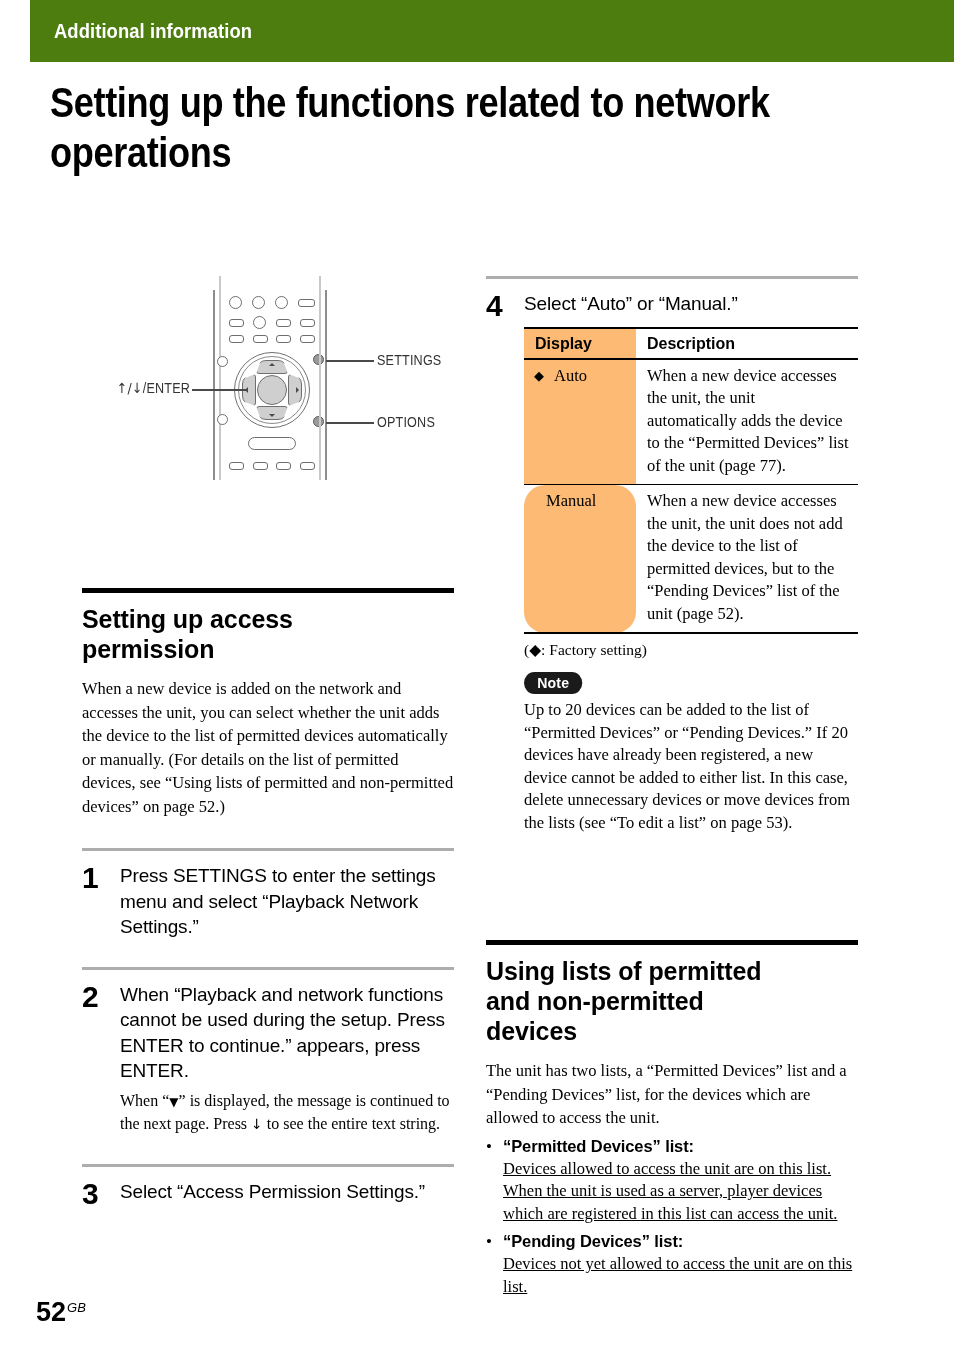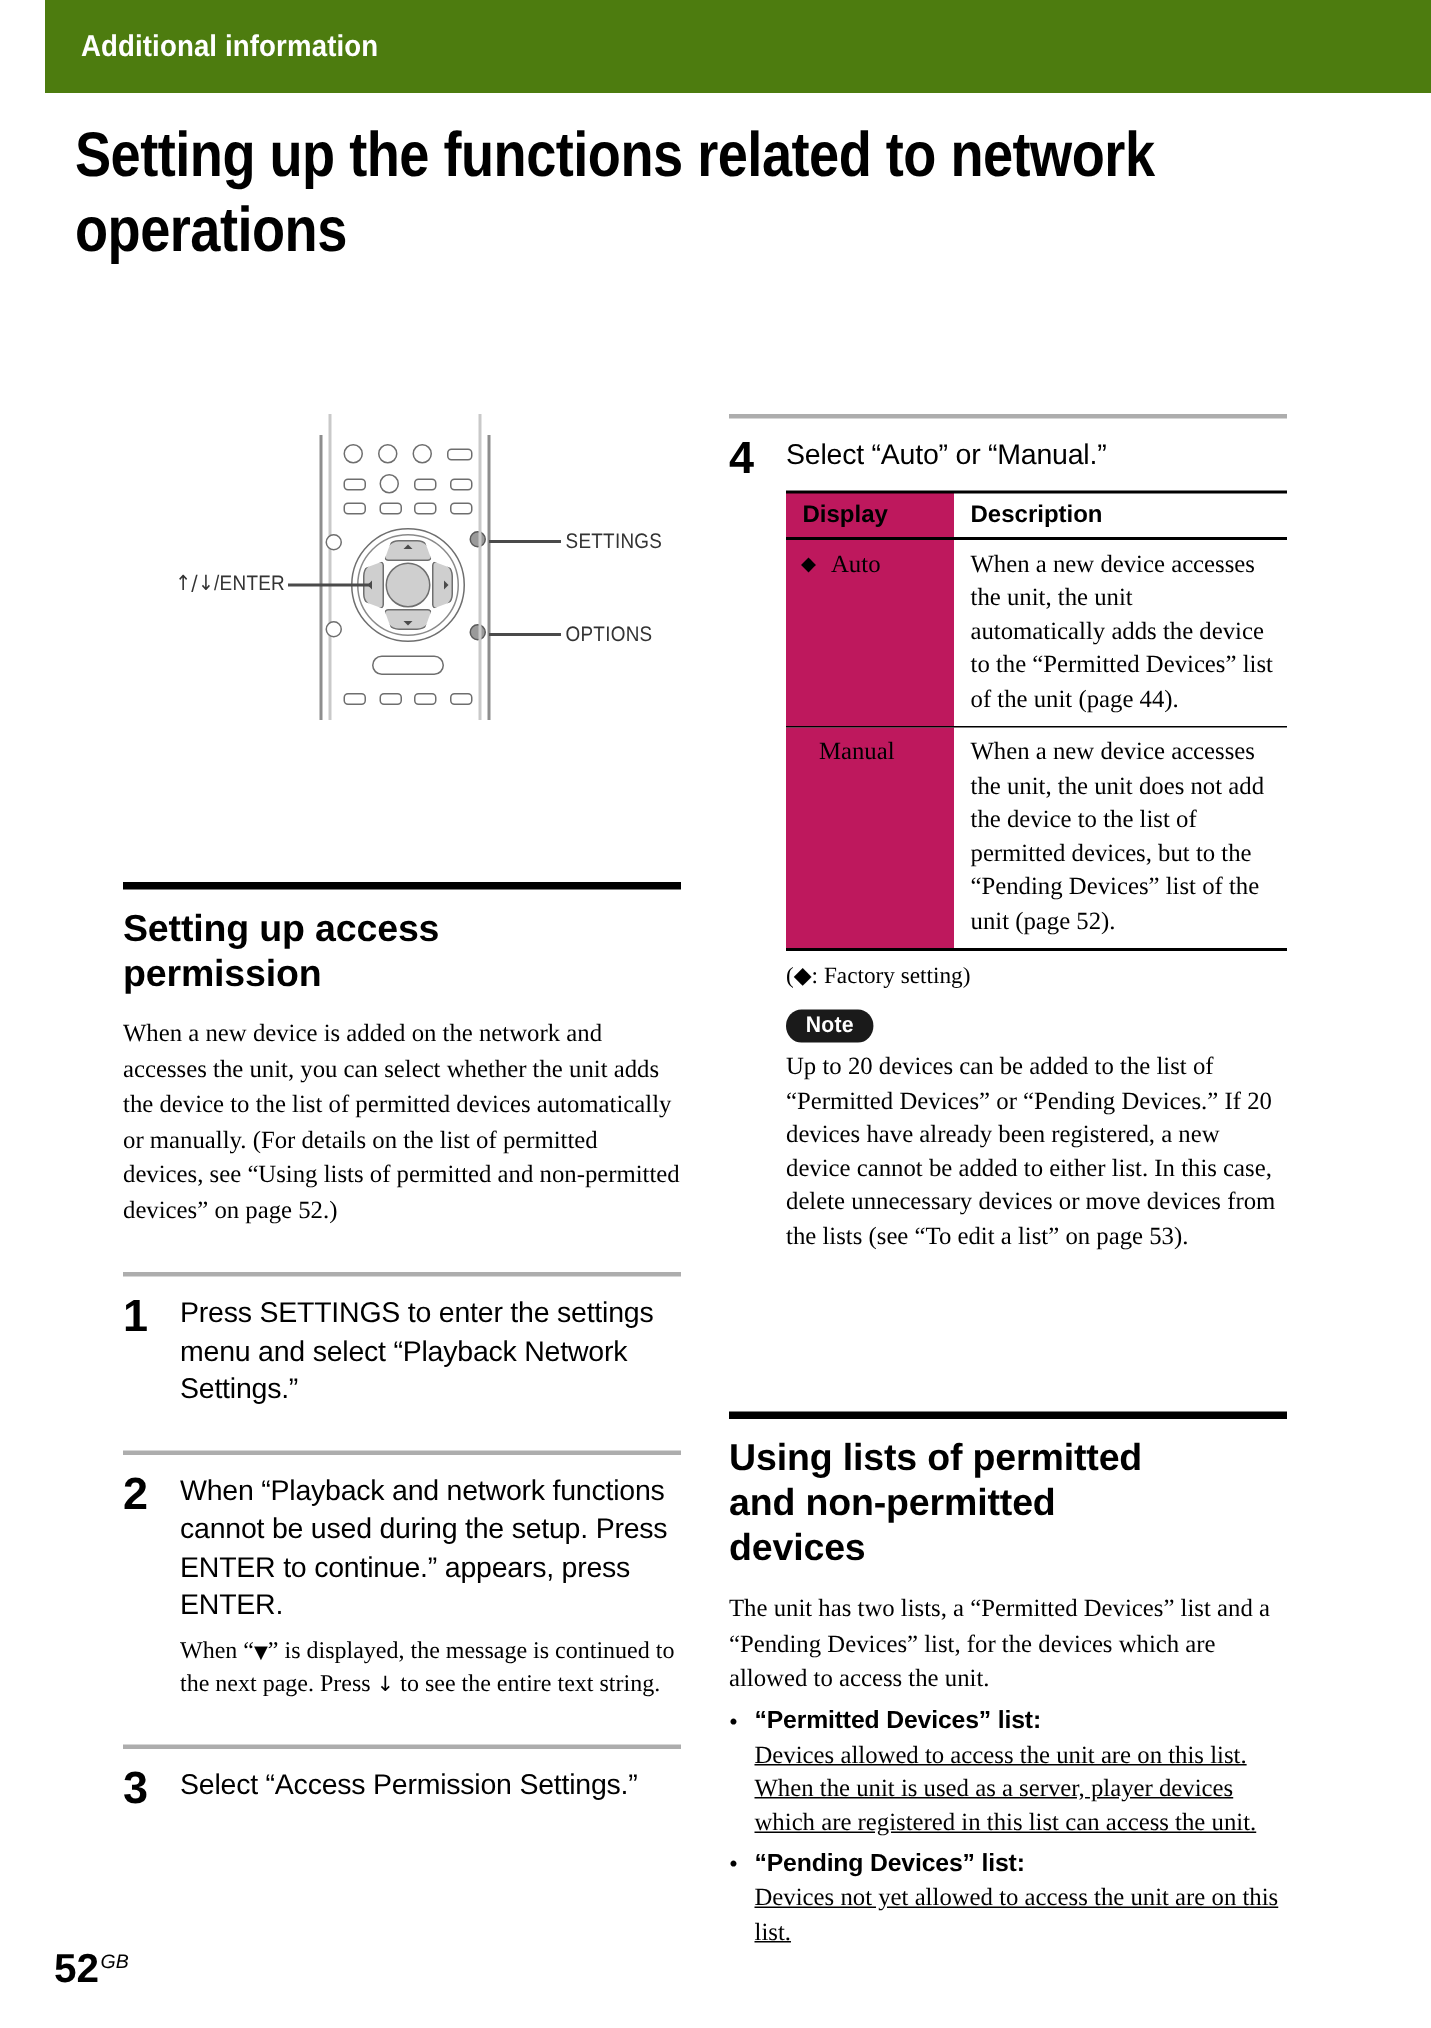--- a/index.html
+++ b/index.html
@@ -268,22 +268,22 @@
     font-size: 16px;
     border-top: 2.5px solid #000;
     border-bottom: 2px solid #000;
     padding-top: 6px; padding-bottom: 5px;
   }
   .step-table td {
     font-family: "Liberation Serif", serif;
     font-size: 16.5px;
     line-height: 22.5px;
   }
-  .col-display { width: 112px; background: #be185d; }
-  .row-sep td { border-top: 1.6px solid #000; }
+  .col-display { width: 112px; background: #fdba74; }
+  .row-sep td { border-top: 1.6px solid #000; border-radius: 21px; }
   .tbl-end { border-bottom: 2.5px solid #000; }
   .diamond-cell { position: relative; padding-left: 30px !important; }
   .diamond-cell .dia {
     position: absolute; left: 10px; top: 9px;
     font-size: 13px; line-height: 1;
   }
   .factory-note {
     font-family: "Liberation Serif", serif;
     font-size: 15.5px;
     margin-top: 7px;
@@ -481,21 +481,21 @@
         <table class="step-table">
           <thead>
             <tr>
               <th class="col-display">Display</th>
               <th>Description</th>
             </tr>
           </thead>
           <tbody>
             <tr>
               <td class="col-display diamond-cell"><span class="dia">◆</span><span>Auto</span></td>
-              <td>When a new device accesses the unit, the unit automatically adds the device to the “Permitted Devices” list of the unit (page 44).</td>
+              <td>When a new device accesses the unit, the unit automatically adds the device to the “Permitted Devices” list of the unit (page 77).</td>
             </tr>
             <tr class="row-sep">
               <td class="col-display tbl-end" style="padding-left:22px;">Manual</td>
               <td class="tbl-end">When a new device accesses the unit, the unit does not add the device to the list of permitted devices, but to the “Pending Devices” list of the unit (page 52).</td>
             </tr>
           </tbody>
         </table>
 
         <div class="factory-note">(◆: Factory setting)</div>
 

